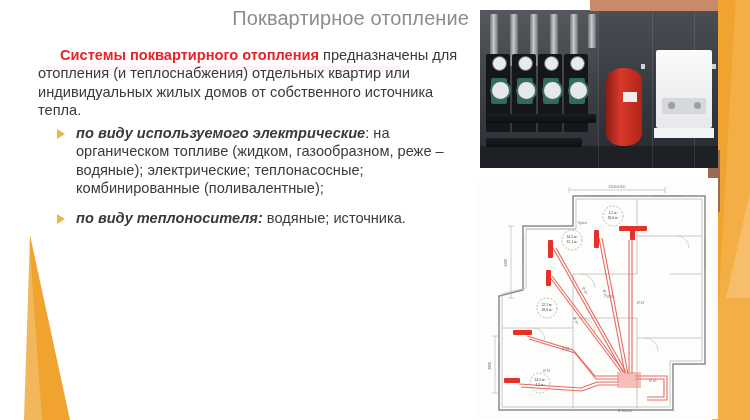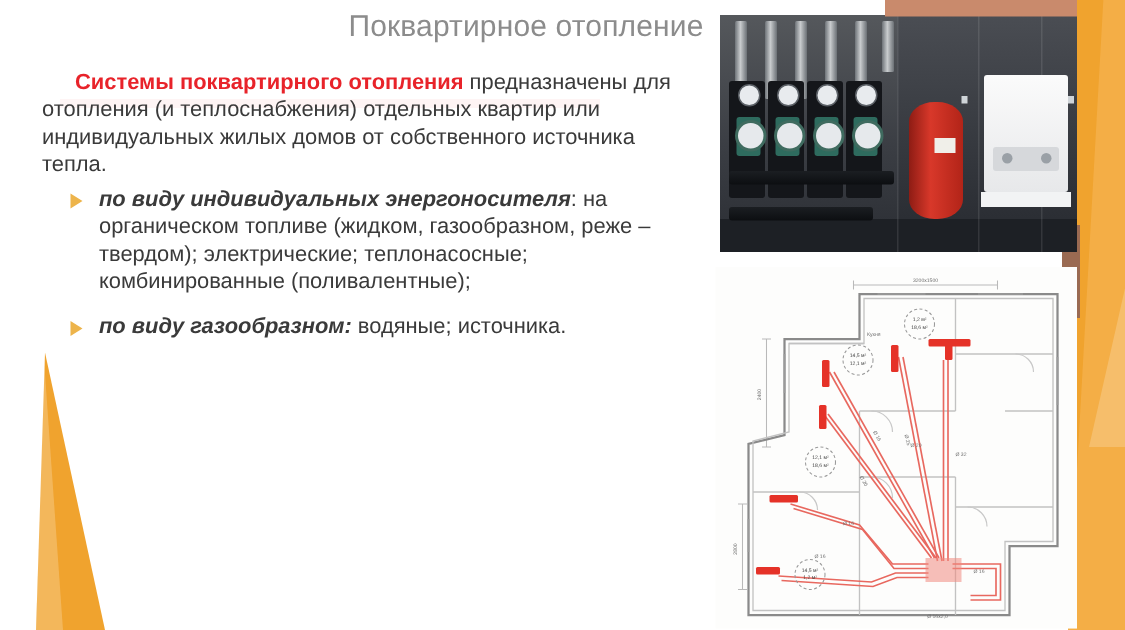--- a/index.html
+++ b/index.html
@@ -94,21 +94,21 @@
     color: #8C8C8C;
     letter-spacing: 0.1px;
     z-index: 5;
     white-space: nowrap;
   }
 
   
   .text-col {
     position: absolute;
     top: 46px;
-    left: 4px;
+    left: 14px;
     width: 428px;
     z-index: 5;
   }
 
   .para {
     font-size: 14.6px;
     line-height: 18.4px;
     color: #3A3A3A;
     margin: 0 0 4px 0;
   }
@@ -236,24 +236,24 @@
 
   <div class="artifact"></div>
 
   <div class="text-col">
 
     <p class="para"><span class="lead lead-indent">Системы поквартирного отопления</span><span> предназначены для отопления (и теплоснабжения) отдельных квартир или индивидуальных жилых домов от собственного источника тепла.</span></p>
 
 
     <ul class="bullets">
       <li class="bullet">
-        <span class="tri"></span><span class="em">по виду индивидуальных энергоносителя</span><span>: на органическом топливе (жидком, газообразном, реже – твердом); электрические; теплонасосные; комбинированные (поливалентные);</span>
+        <span class="tri"></span><span class="em">по виду используемого электрические</span><span>: на органическом топливе (жидком, газообразном, реже – водяные); электрические; теплонасосные; комбинированные (поливалентные);</span>
       </li>
       <li class="bullet">
-        <span class="tri"></span><span class="em">по виду газообразном:</span><span> водяные; источника.</span>
+        <span class="tri"></span><span class="em">по виду теплоносителя:</span><span> водяные; источника.</span>
       </li>
     </ul>
   </div>
 
   <div class="photo">
     <div class="ph-wallL"></div>
     <div class="ph-wallR"></div>
     <div class="ph-floor"></div>
     <div class="ph-seam" style="left:118px"></div>
     <div class="ph-seam" style="left:172px"></div>

